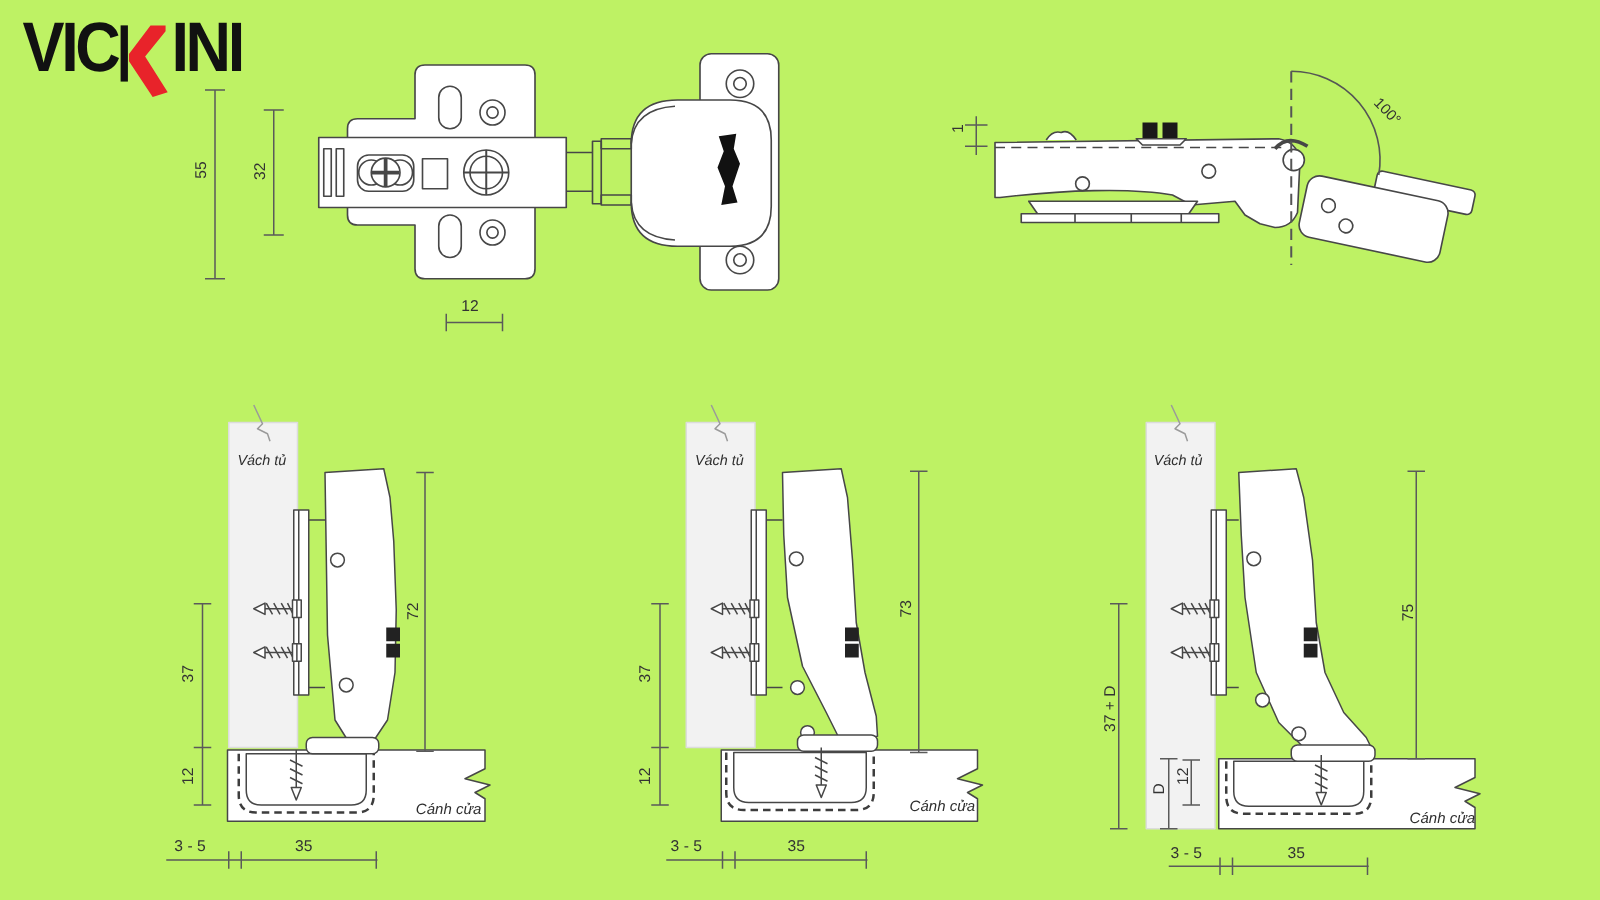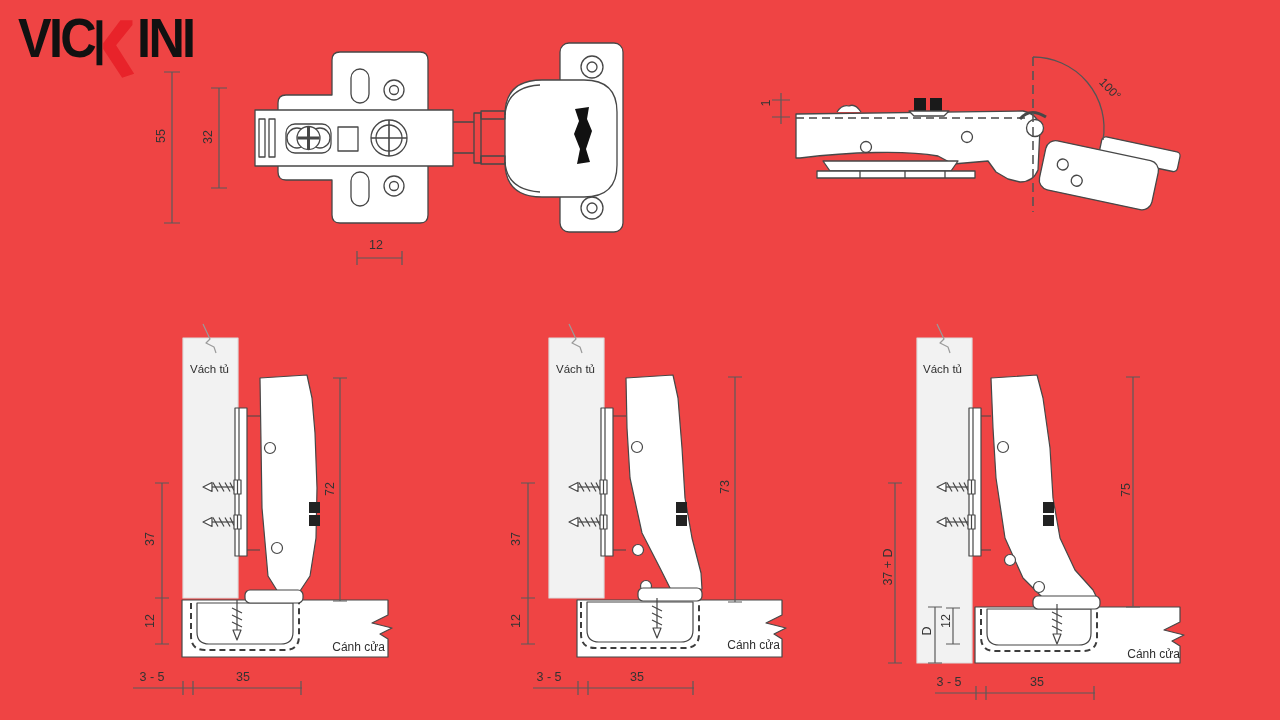--- a/index.html
+++ b/index.html
@@ -1,25 +1,25 @@
 <!DOCTYPE html>
 <html><head>
 <meta charset="utf-8">
 <style>
   html,body{margin:0;padding:0;background:#fff;}
-  .canvas{position:relative;width:1280px;height:720px;background:#ef4444;overflow:hidden;
+  .canvas{position:relative;width:1280px;height:720px;background:#bef264;overflow:hidden;
           font-family:"Liberation Sans",sans-serif;color:#2e2e2e;}
   .art{position:absolute;left:0;top:0;}
   
   .logo{position:absolute;left:18px;top:10px;display:flex;align-items:flex-start;
         transform:scaleX(.9);transform-origin:left top;}
   .logo .lt{font-size:56px;line-height:1;font-weight:bold;letter-spacing:-3px;color:#111;}
   .logo svg{margin:9px 1px 0 3px;}
   
-  .lbl{position:absolute;font-size:11.5px;color:#2e2e2e;white-space:nowrap;}
+  .lbl{position:absolute;font-size:11.5px;color:#2e2e2e;white-space:nowrap;font-style:italic;}
   .ctr{width:80px;text-align:right;font-size:12px;}
   .vdim{position:absolute;width:44px;text-align:center;font-size:12.5px;color:#333;
         transform:rotate(-90deg);white-space:nowrap;}
   .hdim{position:absolute;width:44px;text-align:center;font-size:12.5px;color:#333;white-space:nowrap;}
   .adim{position:absolute;width:44px;text-align:center;font-size:12px;color:#333;
         transform:rotate(46deg);white-space:nowrap;}
 </style>
 </head>
 <body>
 

